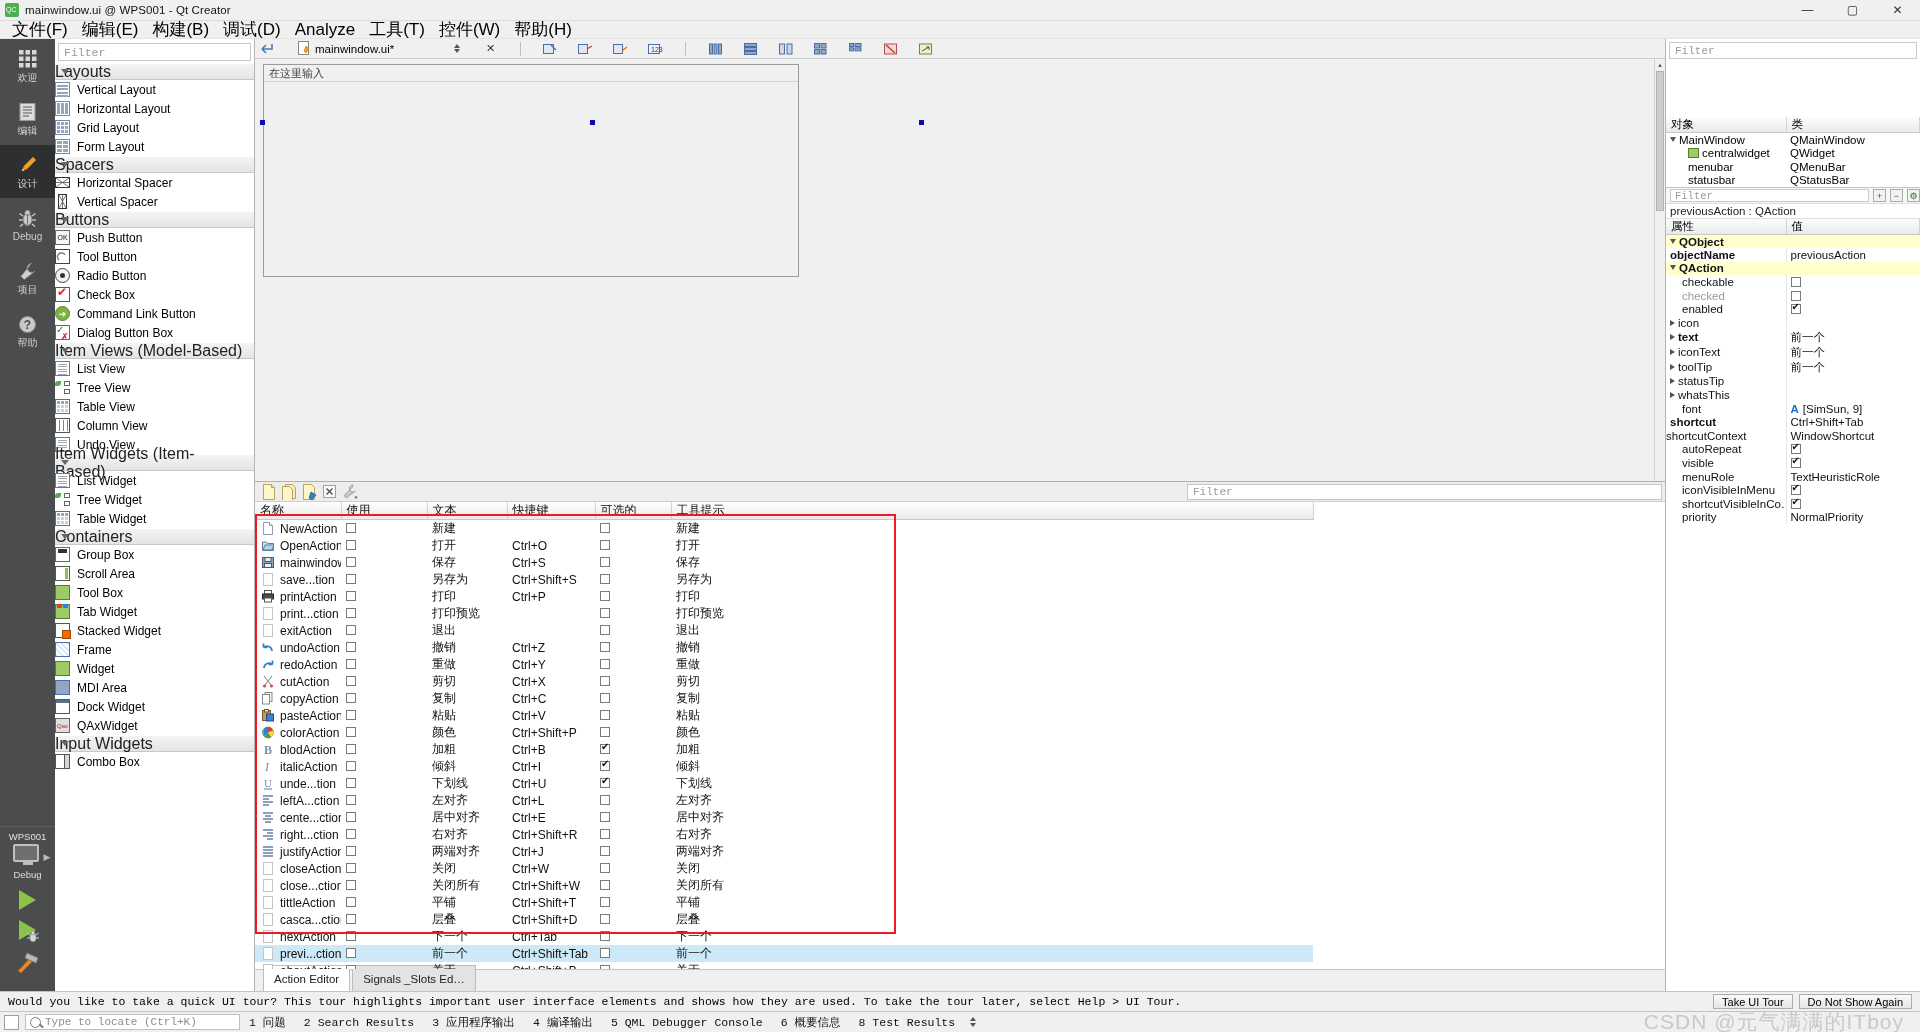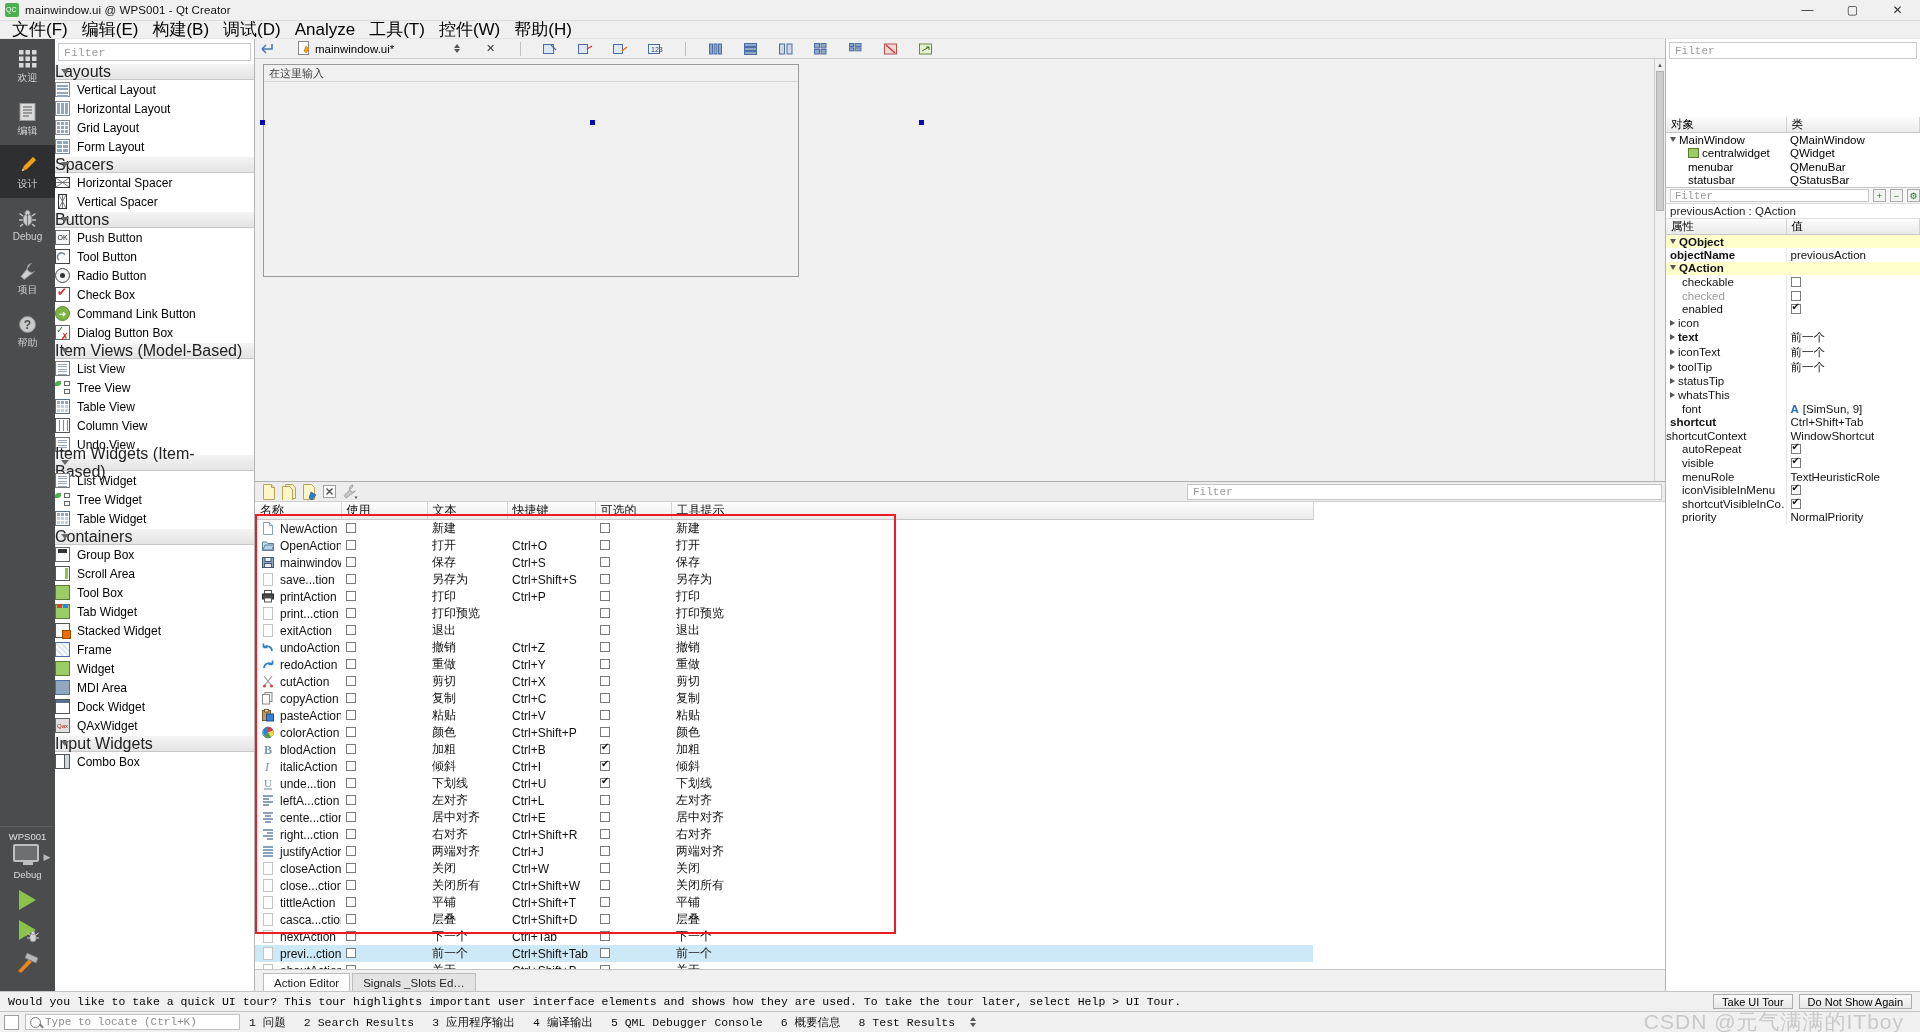--- a/index.html
+++ b/index.html
@@ -182,21 +182,21 @@
     border:0; white-space:nowrap; overflow:hidden; }
   table.actions tr.sel td { background:#cde8f6; }
   .cellicon { width:12px; height:13px; display:inline-block; vertical-align:-2px; margin-right:6px; }
   .namecell { display:flex; align-items:center; padding-left:2px; }
   .chk { width:10px; height:10px; border:1px solid #7a7a7a; background:#fff; display:inline-block;
     position:relative; }
   .chk.on::after { content:"✔"; position:absolute; left:0px; top:-4px; font-size:10px; color:#111; }
 
   .ap-tabs { height:22px; background:#f0f0f0; border-top:1px solid #c4c4c4; display:flex;
     align-items:flex-end; padding-left:8px; flex:0 0 22px; }
-  .ap-tab { height:18px; padding:0 10px; font-size:11.5px; display:flex; align-items:center;
+  .ap-tab { height:26px; padding:0 10px; font-size:11.5px; display:flex; align-items:center;
     border:1px solid #bdbdbd; border-bottom:none; background:#e3e3e3; margin-right:2px; color:#222; }
   .ap-tab.active { background:#fff; }
 
   
   .rightcol { width:255px; flex:0 0 255px; display:flex; flex-direction:column;
     border-left:1px solid #b4b4b4; background:#fff; min-height:0; }
   .dockfilter { height:17px; border:1px solid #c9c9c9; margin:3px; background:#fff;
     display:flex; align-items:center; padding-left:5px; color:#9a9a9a; font-size:11px;
     font-family:"Liberation Mono", monospace; flex:0 0 17px; }
   .objtree { height:125px; flex:0 0 125px; display:flex; flex-direction:column;justify-content:flex-end; }

